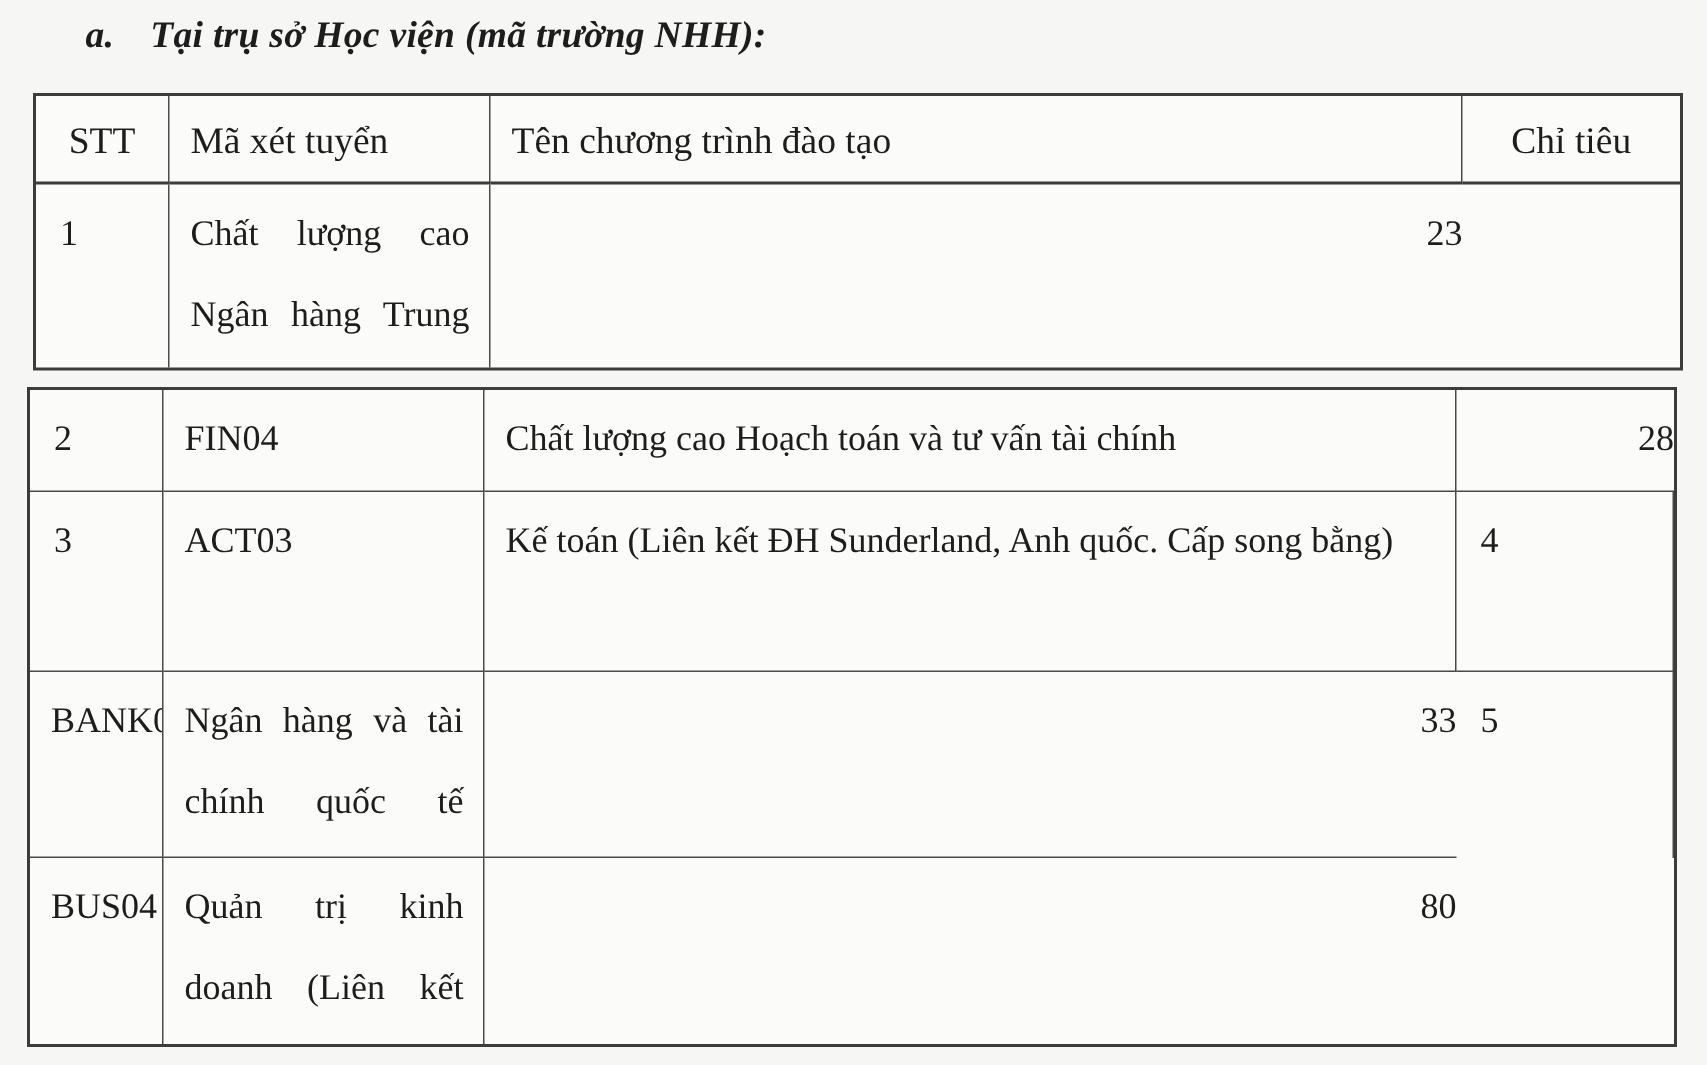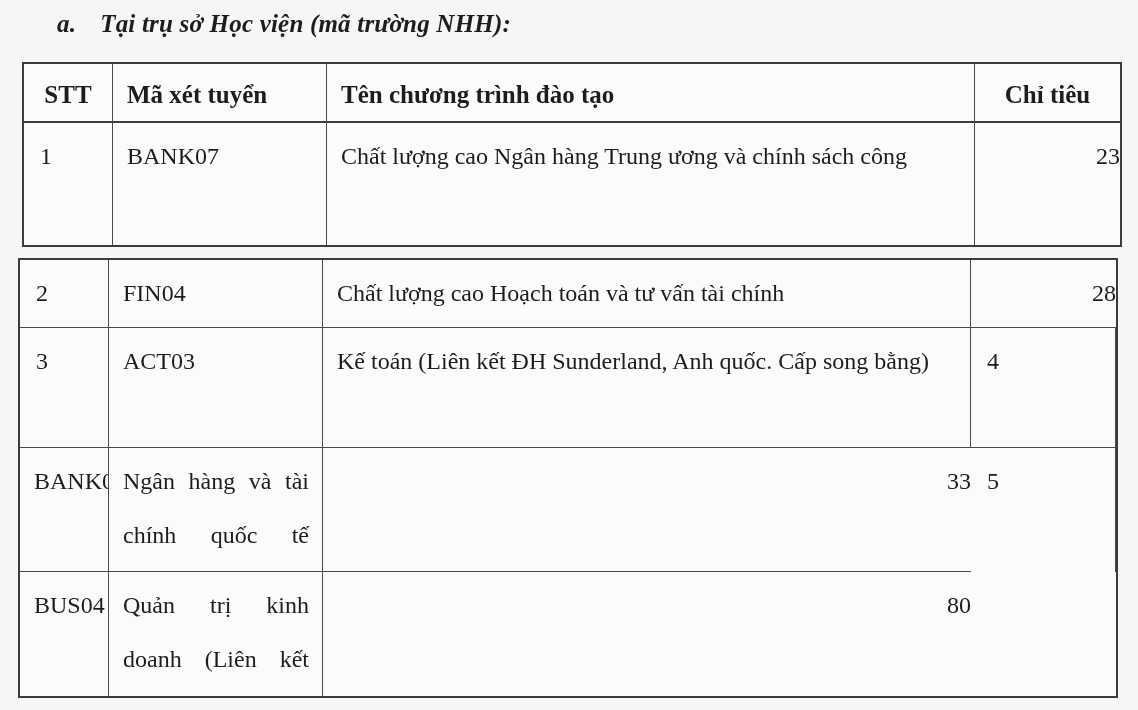--- a/index.html
+++ b/index.html
@@ -35,21 +35,21 @@
     border-bottom: 1px solid #4a4a4a;
     font-size: 24px;
     line-height: 54px;
     padding: 6px 12px 0 14px;
     overflow: hidden;
   }
   .cell.last-col { border-right: none; }
   .cell.last-row { border-bottom: none; }
 
   .head {
-    font-weight: bold; font-size: 25px;
+    font-weight: normal; font-size: 25px;
     display: flex; align-items: center;
     padding-top: 4px;
   }
   .head.c-stt, .head.c-quota { justify-content: center; padding-left: 0; padding-right: 0; }
   .head.border-strong { border-bottom: 2px solid #3c3c3c; }
 
   .c-stt { padding-left: 16px; }
   .c-program { text-align: justify; padding-right: 13px; }
   .c-quota { text-align: right; padding-left: 0; padding-right: 0; }
 </style>
@@ -62,21 +62,20 @@
     <span class="marker">a.</span><span>Tại trụ sở Học viện (mã trường NHH):</span>
   </div>
 
   <div class="tbl tbl-a">
     <div class="cell head c-stt border-strong">STT</div>
     <div class="cell head c-code border-strong">Mã xét tuyển</div>
     <div class="cell head c-program border-strong" style="text-align:left;">Tên chương trình đào tạo</div>
     <div class="cell head c-quota border-strong last-col">Chỉ tiêu</div>
 
     <div class="cell c-stt last-row">1</div>
-    <div class="cell c-code last-row">BANK07</div>
     <div class="cell c-program last-row">Chất lượng cao Ngân hàng Trung ương và chính sách công</div>
     <div class="cell c-quota last-row last-col">23</div>
   </div>
 
   <div class="tbl tbl-b">
     <div class="cell c-stt">2</div>
     <div class="cell c-code">FIN04</div>
     <div class="cell c-program">Chất lượng cao Hoạch toán và tư vấn tài chính</div>
     <div class="cell c-quota last-col">28</div>
 

